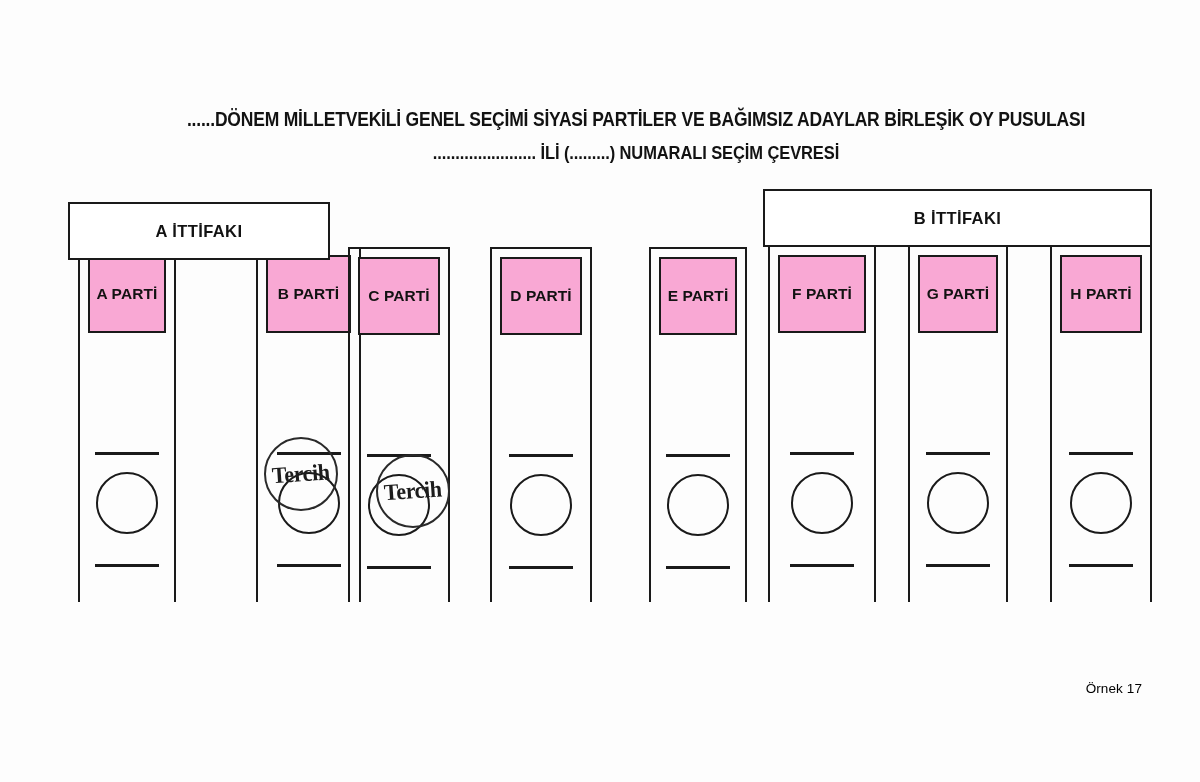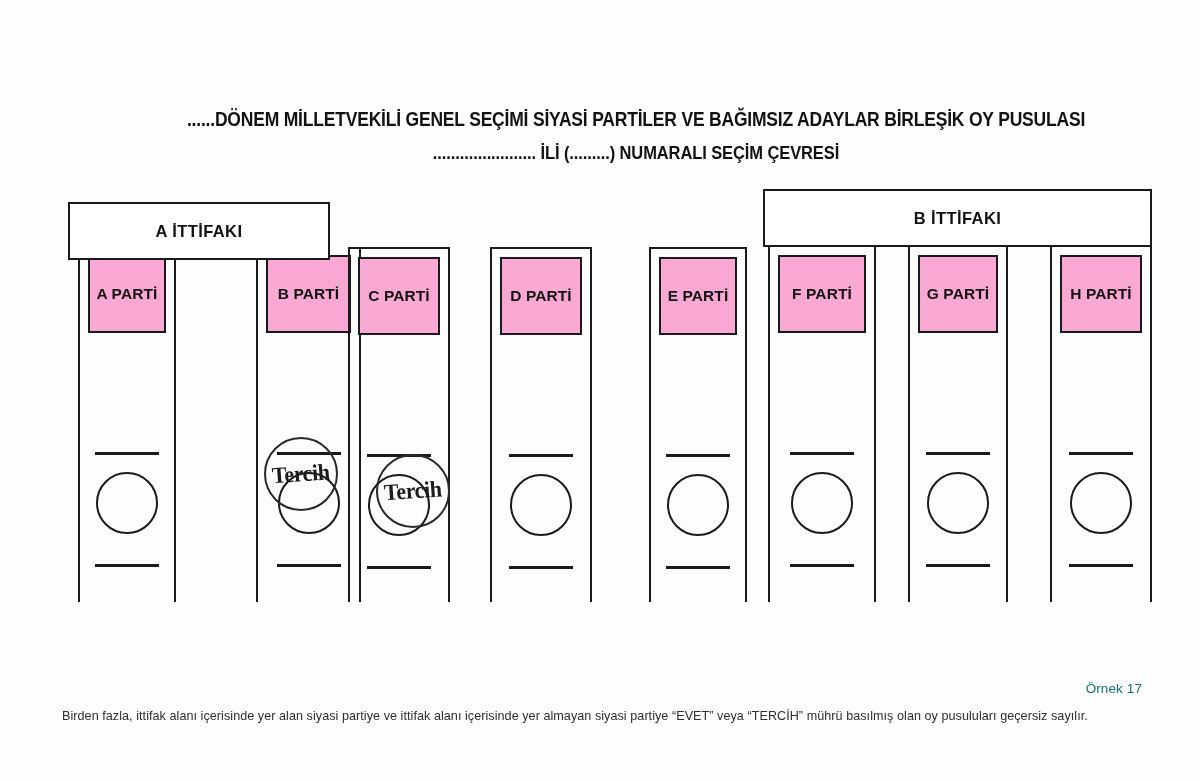--- a/index.html
+++ b/index.html
@@ -169,21 +169,21 @@
     transform: rotate(-4deg) scaleY(1.05);
     white-space: nowrap;
   }
 
   
   .ornek-label {
     position: absolute;
     top: 681px;
     right: 58px;
     font-size: 13.5px;
-    color: #0f766e;
+    color: #000000;
     letter-spacing: 0.1px;
     margin-left: 28px;
   }
   .footnote {
     position: absolute;
     top: 707px;
     left: 62px;
     width: 1062px;
     font-size: 12.6px;
     line-height: 1.55;
@@ -291,15 +291,14 @@
         <div class="vote-area">
           <div class="rule rule-top"></div>
           <div class="vote-circle"></div>
           <div class="rule rule-bottom"></div>
         </div>
       </div>
     </div>
 
   <div class="ornek-label">Örnek 17</div>
 
-  <div class="footnote">Birden fazla, ittifak alanı içerisinde yer alan siyasi partiye ve ittifak alanı içerisinde yer almayan siyasi partiye “EVET” veya “TERCİH” mührü basılmış olan oy pusuluları geçersiz sayılır.</div>
 
 </div>
 
 </body></html>

